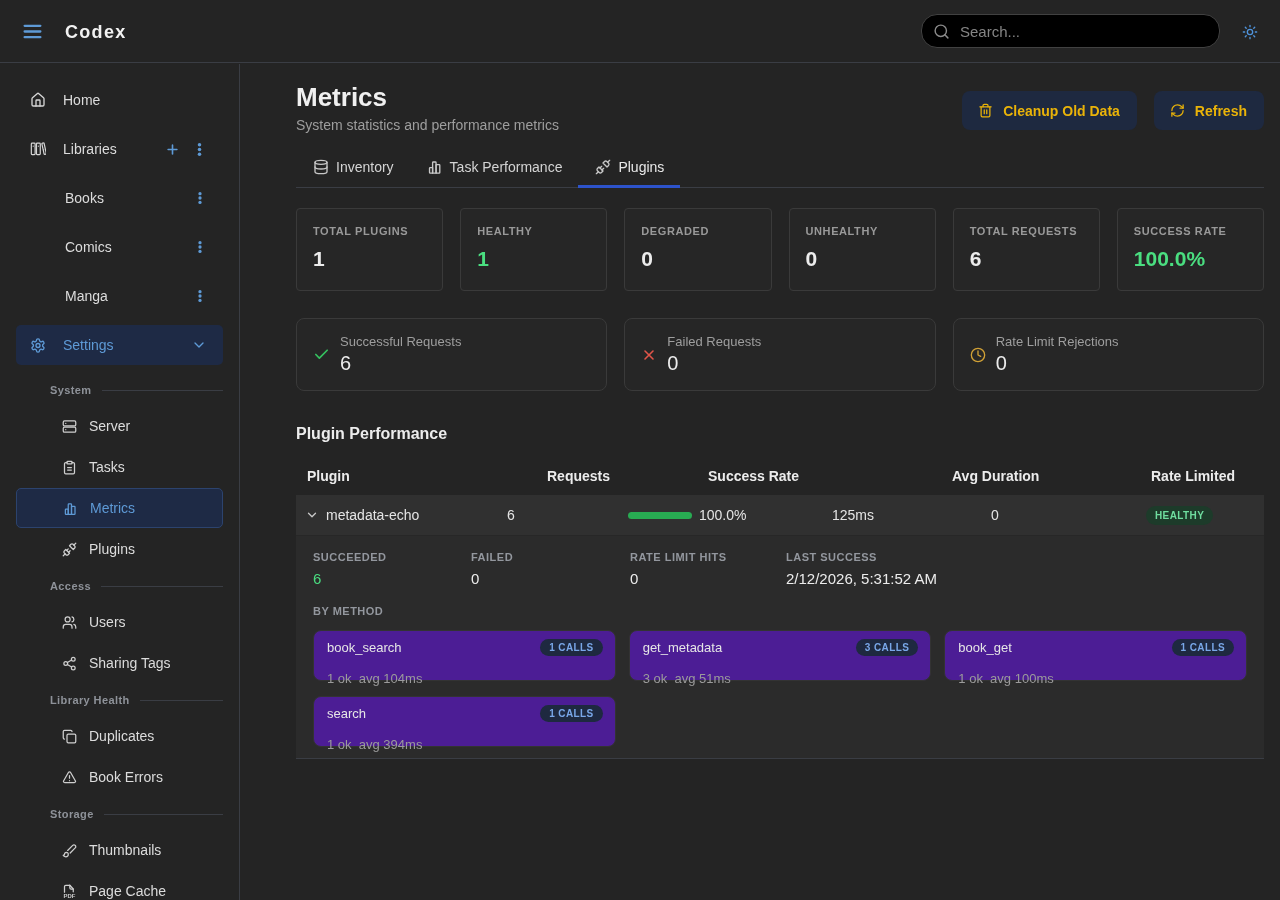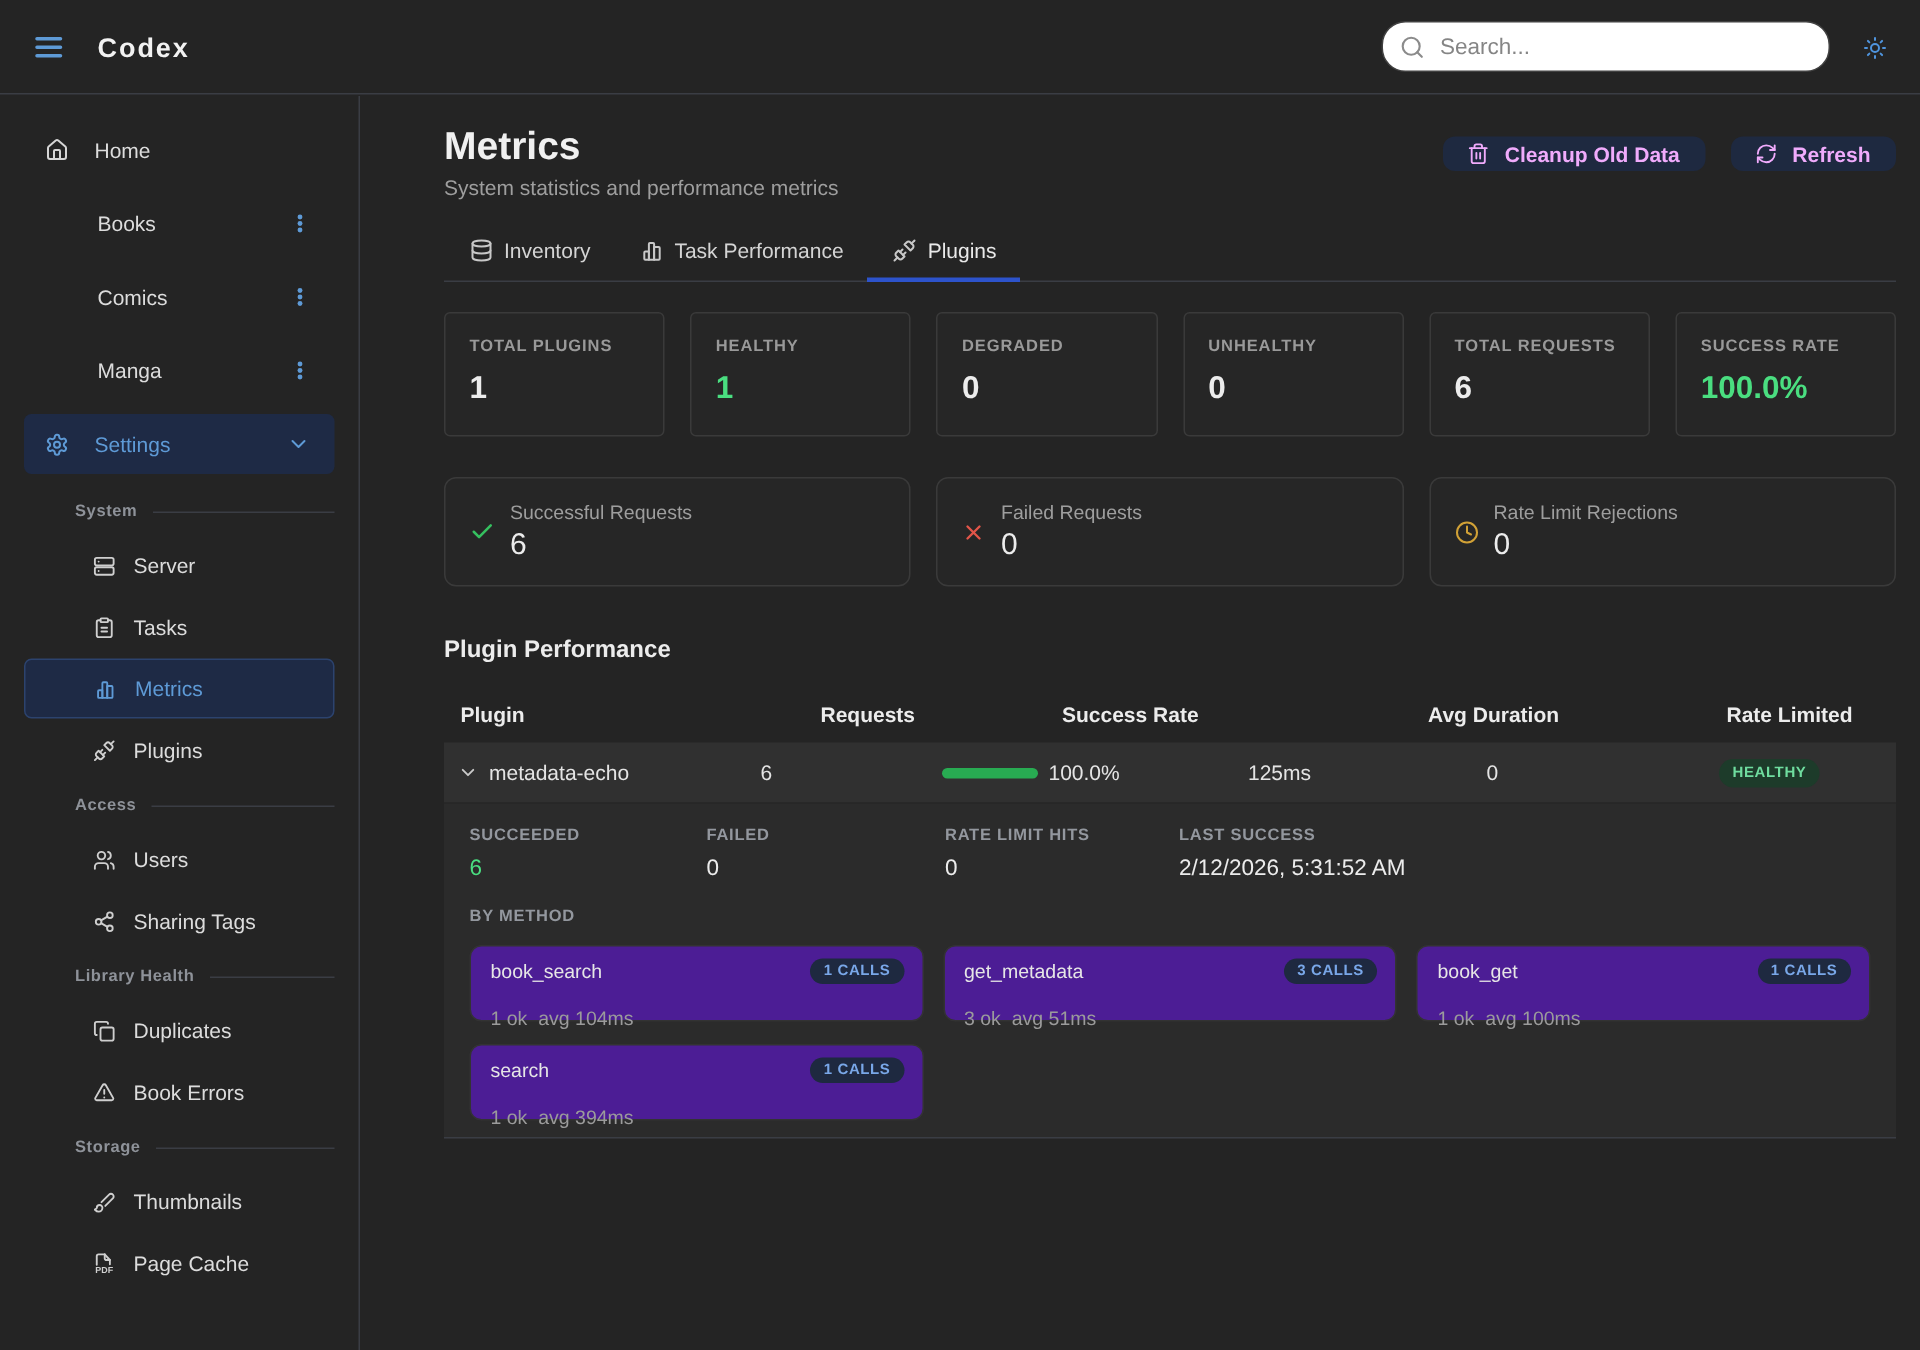--- a/index.html
+++ b/index.html
@@ -14,21 +14,21 @@
 
 .topbar {
   position:absolute; left:0; top:0; width:1280px; height:63px;
   border-bottom:1px solid #3a3d44;
   display:flex; align-items:center;
 }
 .hamburger { color:#5e9ad6; margin-left:22px; }
 .brand { font-size:18px; font-weight:bold; color:#f2f2f2; margin-left:22px; letter-spacing:1.3px; padding-top:2px; }
 .search {
   position:absolute; left:921px; top:14px; width:299px; height:34px;
-  background:#ffffff; border:1px solid #414141; border-radius:16px;
+  background:#000000; border:1px solid #414141; border-radius:16px;
   display:flex; align-items:center; color:#8b8b8b;
 }
 .search svg { margin-left:11px; }
 .search span { margin-left:10px; font-size:15px; color:#858585; }
 .sun { position:absolute; left:1242px; top:24px; color:#4f94dd; }
 
 .sidebar {
   position:absolute; left:0; top:64px; width:240px; height:836px;
   border-right:1px solid #3a3d44;
   padding:16px 16px 0 16px;
@@ -59,22 +59,22 @@
   padding-left:34px; color:#8e9299; font-size:11px; font-weight:bold; letter-spacing:0.4px;
 }
 .sec-label .line { flex:1; height:1px; background:#3a3d44; margin-left:10px; }
 
 .main { position:absolute; left:280px; top:64px; width:1000px; height:836px; padding:0 16px; }
 .page-head { position:relative; padding-top:19px; }
 .page-title { font-size:26px; font-weight:bold; color:#f0f0f0; line-height:28px; }
 .page-sub { font-size:14px; color:#9e9e9e; margin-top:6px; }
 .actions { position:absolute; right:0; top:27px; display:flex; gap:17px; }
 .btn {
-  height:23px; background:#1e2940; border-radius:8px; border:none;
-  color:#f0abfc; font-size:14px; font-weight:bold;
+  height:39px; background:#1e2940; border-radius:8px; border:none;
+  color:#eab308; font-size:14px; font-weight:bold;
   display:flex; align-items:center; padding:0 17px 0 16px;
   font-family:"Liberation Sans", sans-serif;
 }
 .btn svg { margin-right:10px; }
 
 .tabs { margin-top:26px; display:flex; border-bottom:1px solid #3a3d44; height:29px; }
 .tab {
   display:flex; align-items:flex-start; padding:0 16px 0 17px; font-size:14px; color:#d4d4d4;
   height:29px;
 }
@@ -153,20 +153,34 @@
   <svg class="sun" width="16" height="16" viewBox="0 0 24 24" fill="none" stroke="currentColor" stroke-width="2" stroke-linecap="round">
       <circle cx="12" cy="12" r="4"></circle>
       <path d="M12 2v2M12 20v2M4.93 4.93l1.41 1.41M17.66 17.66l1.41 1.41M2 12h2M20 12h2M6.34 17.66l-1.41 1.41M19.07 4.93l-1.41 1.41"></path>
     </svg>
 </header>
 <aside class="sidebar">
   <div class="nav-item"><svg class="ic" width="16" height="16" viewBox="0 0 24 24" fill="none" stroke="currentColor" stroke-width="2" stroke-linecap="round" stroke-linejoin="round">
         <path d="M15 21v-8a1 1 0 0 0-1-1h-4a1 1 0 0 0-1 1v8"></path>
         <path d="M3 10a2 2 0 0 1 .709-1.528l7-5.999a2 2 0 0 1 2.582 0l7 5.999A2 2 0 0 1 21 10v9a2 2 0 0 1-2 2H5a2 2 0 0 1-2-2z"></path>
       </svg>Home</div>
+  <div class="nav-item"><svg class="ic" width="16" height="16" viewBox="0 0 24 24" fill="none" stroke="currentColor" stroke-width="1.8" stroke-linecap="round" stroke-linejoin="round">
+        <rect x="2" y="3.2" width="5.7" height="17.3" rx="1.2"></rect>
+        <path d="M4.85 7.7h.01"></path>
+        <rect x="9.7" y="3.2" width="5.7" height="17.3" rx="1.2"></rect>
+        <path d="M12.55 7.7h.01"></path>
+        <path d="M17.9 4.6a1.1 1.1 0 0 1 .8-1.33l1.2-.3a1.1 1.1 0 0 1 1.33.8l3.2 14.6a1.1 1.1 0 0 1-.8 1.33l-1.2.3a1.1 1.1 0 0 1-1.33-.8Z"></path>
+        <path d="M20.6 13.2h.01"></path>
+      </svg>Libraries<span class="spacer"></span><svg class="mini" width="15" height="15" viewBox="0 0 24 24" fill="none" stroke="currentColor" stroke-width="2.6" stroke-linecap="round">
+        <path d="M5 12h14M12 5v14"></path>
+      </svg><svg class="mini" width="15" height="15" viewBox="0 0 24 24" fill="currentColor" stroke="none">
+        <circle cx="12" cy="4.5" r="2.8"></circle>
+        <circle cx="12" cy="12" r="2.8"></circle>
+        <circle cx="12" cy="19.5" r="2.8"></circle>
+      </svg></div>
   <div class="nav-item libsub">Books<span class="spacer"></span><svg class="mini" width="14" height="14" viewBox="0 0 24 24" fill="currentColor" stroke="none">
         <circle cx="12" cy="4.5" r="2.8"></circle>
         <circle cx="12" cy="12" r="2.8"></circle>
         <circle cx="12" cy="19.5" r="2.8"></circle>
       </svg></div>
   <div class="nav-item libsub">Comics<span class="spacer"></span><svg class="mini" width="14" height="14" viewBox="0 0 24 24" fill="currentColor" stroke="none">
         <circle cx="12" cy="4.5" r="2.8"></circle>
         <circle cx="12" cy="12" r="2.8"></circle>
         <circle cx="12" cy="19.5" r="2.8"></circle>
       </svg></div>

